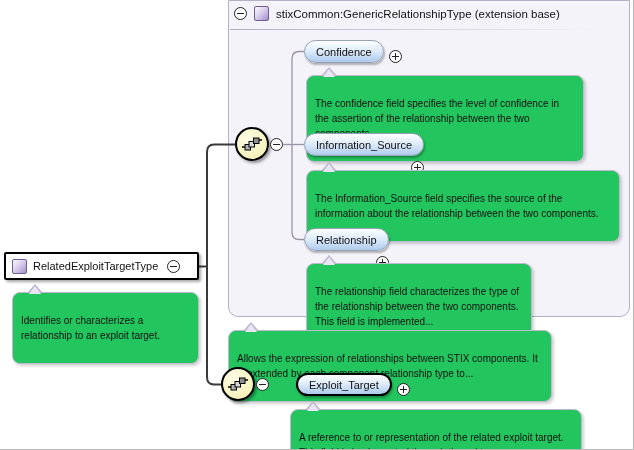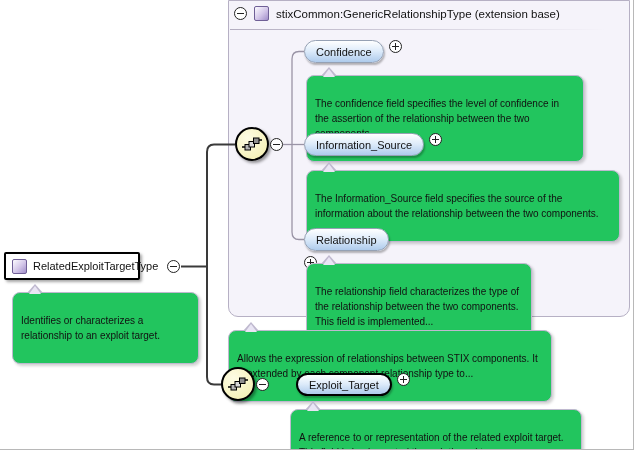--- a/index.html
+++ b/index.html
@@ -23,28 +23,28 @@
   
   .type-icon{width:15px;height:15px;border:1px solid #6f5f96;border-radius:2px;
     background:linear-gradient(135deg,#fcfbff 0%,#d2c5e8 55%,#a08dc9 100%);
     box-sizing:border-box;flex:0 0 auto;}
   
   .ctrl{width:13px;height:13px;border:1px solid #222;border-radius:50%;background:#fff;
     position:relative;box-sizing:border-box;flex:0 0 auto;cursor:pointer;}
   .ctrl::before{content:"";position:absolute;left:2px;right:2px;top:50%;margin-top:-0.5px;height:1px;background:#222;}
   .ctrl.plus::after{content:"";position:absolute;top:2px;bottom:2px;left:50%;margin-left:-0.5px;width:1px;background:#222;}
   
-  .root-box{position:absolute;left:4px;top:252px;width:136px;height:28px;
+  .root-box{position:absolute;left:4px;top:252px;width:195px;height:28px;
     background:#fff;border:2px solid #000;border-radius:2px;box-sizing:border-box;
     display:flex;align-items:center;gap:6px;padding:0 6px;
     box-shadow:2px 2px 3px rgba(0,0,0,0.35);}
   .root-label{font-size:11px;white-space:nowrap;}
   .root-minus{position:absolute;left:167px;top:260px;}
   
-  .el-row{position:absolute;display:flex;align-items:flex-start;gap:5px;}
+  .el-row{position:absolute;display:flex;align-items:flex-end;gap:5px;}
   .pill{display:inline-flex;align-items:center;height:23px;padding:0 11px;
     border-radius:12px;font-size:11px;white-space:nowrap;box-sizing:border-box;
     background:linear-gradient(180deg,#feffff 0%,#ddebfa 48%,#aecbec 100%);
     border:1px solid #95a1b4;box-shadow:1px 2px 2px rgba(0,0,0,0.28);cursor:pointer;}
   .pill.required{border:2px solid #000;}
   
   .seq{position:absolute;width:34px;height:34px;border:2px solid #000;border-radius:50%;
     background:radial-gradient(circle at 35% 30%,#fdfce4 0%,#f6f2bd 70%,#eee8a8 100%);
     box-sizing:border-box;display:flex;align-items:center;justify-content:center;
     box-shadow:2px 2px 3px rgba(0,0,0,0.4);}
@@ -97,21 +97,21 @@
     </svg>
   </div>
   <span class="ctrl" style="position:absolute;left:270px;top:138px;"></span>
 
   <div class="el-row" style="left:304px;top:40px;">
     <span class="pill">Confidence</span>
     <span class="ctrl plus"></span>
   </div>
   <div class="tip" style="left:306px;top:75px;width:278px;">The confidence field specifies the level of confidence in the assertion of the relationship between the two components.</div>
 
-  <div class="el-row" style="left:304px;top:133px;">
+  <div class="el-row" style="left:304px;top:133px;flex-direction:column;">
     <span class="pill">Information_Source</span>
     <span class="ctrl plus"></span>
   </div>
   <div class="tip" style="left:306px;top:170px;width:314px;">The Information_Source field specifies the source of the information about the relationship between the two components.</div>
 
   <div class="el-row" style="left:304px;top:228px;flex-direction:column;">
     <span class="pill">Relationship</span>
     <span class="ctrl plus"></span>
   </div>
   <div class="tip" style="left:306px;top:263px;width:226px;">The relationship field characterizes the type of the relationship between the two components. This field is implemented...</div>

